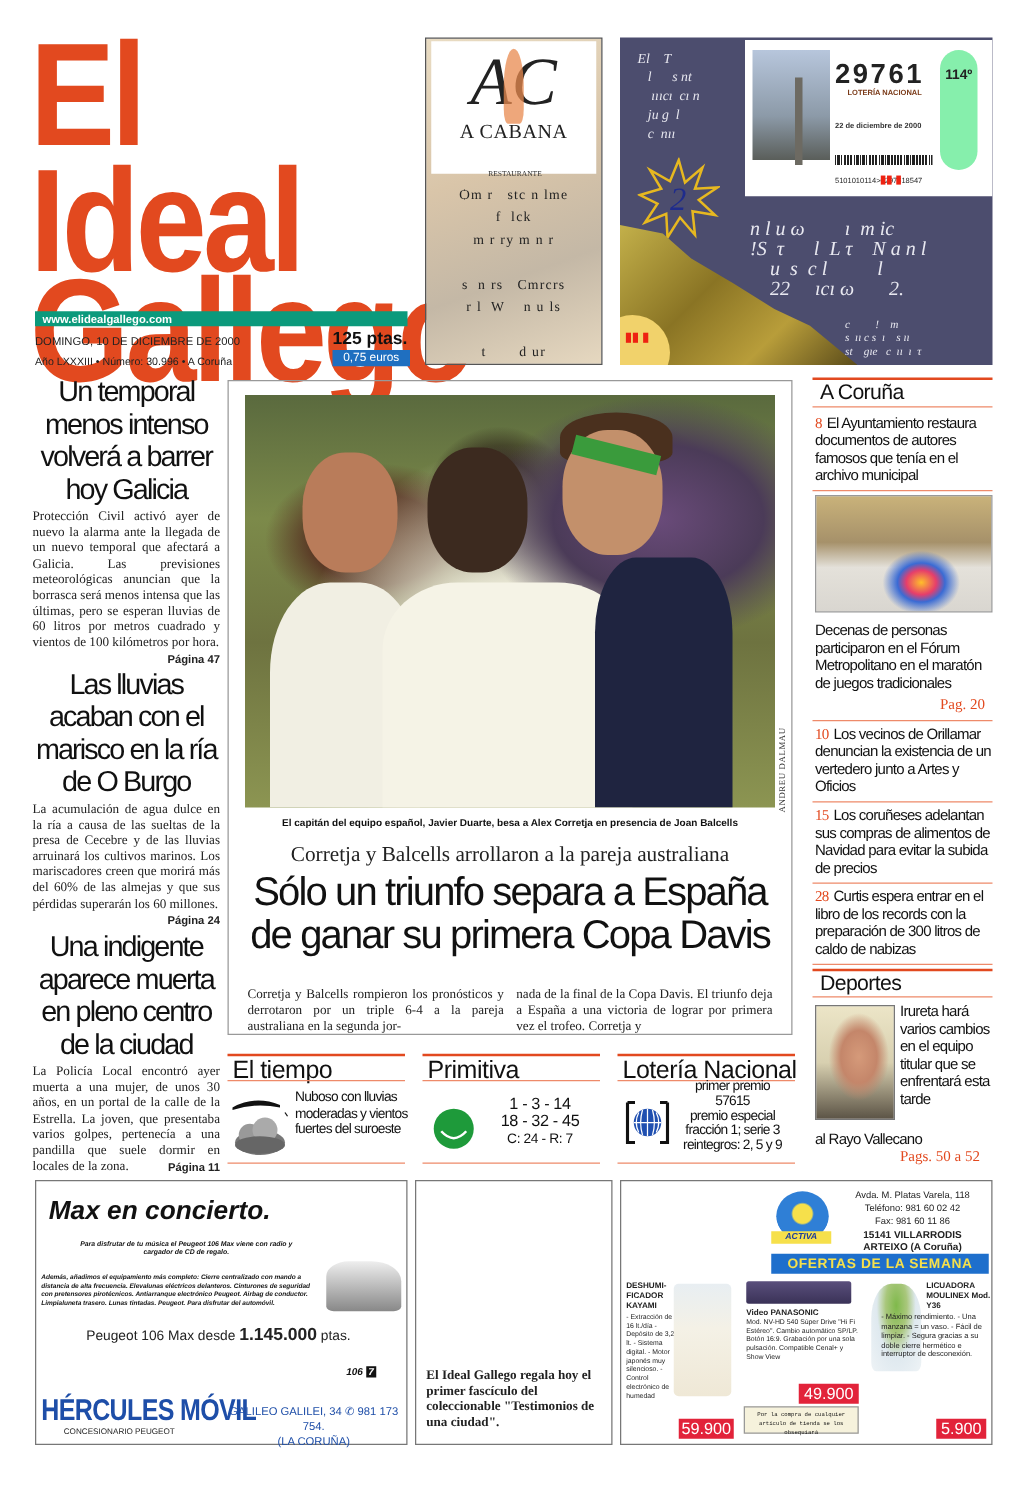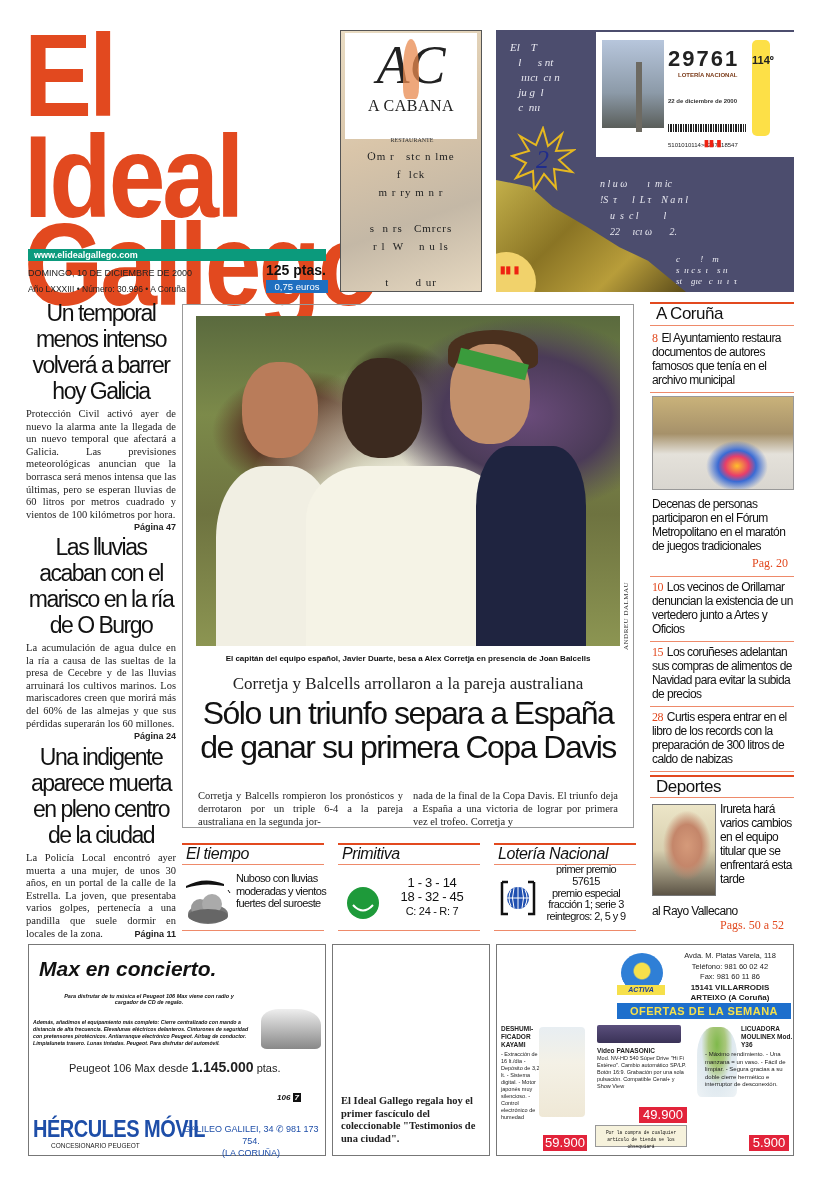--- a/index.html
+++ b/index.html
@@ -29,21 +29,21 @@
   
   .ad-lot { left: 496px; top: 30px; width: 298px; height: 262px; background: #4c4d6e; overflow: hidden; }
   .ad-lot .ticket { position: absolute; left: 100px; top: 2px; width: 198px; height: 125px; background: #fff; }
   .ad-lot .photo { position: absolute; left: 6px; top: 8px; width: 62px; height: 88px; background: linear-gradient(#b7c6dc,#8c9aa8 60%,#5a5e5a); }
   .ad-lot .tower { position: absolute; left: 34px; top: 22px; width: 6px; height: 70px; background: #6d6a62; }
   .ad-lot .tnum { position: absolute; left: 72px; top: 14px; font-size: 22px; font-weight: bold; color: #222; letter-spacing: 2px; }
   .ad-lot .tlabel { position: absolute; left: 82px; top: 40px; font-size: 6px; font-weight: bold; color: #7a3a18; }
   .ad-lot .tdate { position: absolute; left: 72px; top: 66px; font-size: 6px; font-weight: bold; color: #333; }
   .ad-lot .barcode { position: absolute; left: 72px; top: 92px; width: 78px; height: 8px; background: repeating-linear-gradient(90deg,#222 0 1px,#fff 1px 2px,#222 2px 4px,#fff 4px 5px); }
   .ad-lot .serial { position: absolute; left: 72px; top: 110px; font-size: 6px; color: #222; }
-  .ad-lot .stub { position: absolute; left: 156px; top: 8px; width: 18px; height: 96px; background: #fde047; border-radius: 5px; }
+  .ad-lot .stub { position: absolute; left: 156px; top: 8px; width: 30px; height: 96px; background: #86efac; border-radius: 15px; }
   .ad-lot .stub span { display: block; font-size: 11px; font-weight: bold; color: #222; text-align: center; margin-top: 14px; }
   .ad-lot .tred { position: absolute; left: 108px; top: 106px; color: #e21; font-size: 9px; font-weight: bold; }
   .ad-lot .star { position: absolute; left: 14px; top: 96px; width: 66px; height: 66px; }
   .ad-lot .gold { position: absolute; left: 0; top: 150px; width: 190px; height: 112px; background: linear-gradient(135deg,#c3b04a 0%,#8a7424 40%,#b89d3a 70%,#5a4b1a 100%); clip-path: polygon(0 0,18% 6%,30% 24%,48% 42%,65% 60%,80% 72%,100% 100%,0 100%); }
   .ad-lot .sun { position: absolute; left: -20px; top: 222px; width: 60px; height: 60px; border-radius: 50%; background: #f1d26b; }
   .ad-lot .bred { position: absolute; left: 4px; top: 234px; color: #e21; font-size: 10px; font-weight: bold; }
   .ad-lot .g { position: absolute; color: #e8e8f0; font-family: "Liberation Serif", serif; font-style: italic; font-size: 11px; line-height: 15px; white-space: pre; }
 
   
   .lhead { left: 26px; width: 150px; text-align: center; font-family: "Liberation Sans", sans-serif; font-size: 23px; line-height: 26px; letter-spacing: -1.5px; color: #111; }
@@ -72,21 +72,21 @@
   .rule { position: absolute; height: 2px; background: #e2491f; }
   .rule.thin { height: 1px; background: #ee8a6a; }
   .sec-title { position: absolute; font-family: "Liberation Sans", sans-serif; font-size: 17px; color: #111; letter-spacing: -0.5px; }
   .ritem { position: absolute; left: 652px; width: 142px; font-family: "Liberation Sans", sans-serif; font-size: 12px; line-height: 14px; letter-spacing: -0.6px; color: #111; }
   .ritem .num { font-family: "Liberation Serif", serif; color: #e2491f; font-size: 12px; margin-right: 4px; }
   .rpg { position: absolute; font-family: "Liberation Serif", serif; color: #e2491f; font-size: 12px; }
   .rphoto { position: absolute; left: 652px; top: 396px; width: 142px; height: 94px; border: 1px solid #999; background: radial-gradient(ellipse at 60% 75%,#ffbf2a 0,#e63e6b 10%,#3a6bd4 16%,transparent 26%), linear-gradient(180deg,#c9b27a 0%,#a6916a 40%,#e4e1da 62%,#d9d6d0 100%); }
   .dphoto { position: absolute; left: 652px; top: 804px; width: 64px; height: 92px; border: 1px solid #777; background: radial-gradient(ellipse at 55% 45%,#d59a7a 0,#c4866a 30%,transparent 50%), linear-gradient(180deg,#ece5c7 0%,#d8d0b0 50%,#5c5446 100%); }
 
   
-  .box-title { position: absolute; font-size: 16px; font-family: "Liberation Sans", sans-serif; letter-spacing: -0.4px; color: #111; font-style: italic; }
+  .box-title { position: absolute; font-size: 20px; font-family: "Liberation Sans", sans-serif; letter-spacing: -0.4px; color: #111; }
   .small-txt { position: absolute; font-family: "Liberation Sans", sans-serif; font-size: 11px; line-height: 12.5px; letter-spacing: -0.6px; color: #111; }
 
   
   .ad-peugeot { left: 28px; top: 944px; width: 298px; height: 212px; border: 1px solid #777; background: #fff; }
   .ad-peugeot .t { position: absolute; left: 10px; top: 12px; font-size: 21px; font-style: italic; font-weight: bold; color: #111; }
   .ad-peugeot .s1 { position: absolute; left: 30px; top: 48px; width: 180px; text-align: center; font-size: 5.5px; font-style: italic; font-weight: bold; }
   .ad-peugeot .s2 { position: absolute; left: 4px; top: 74px; width: 224px; font-size: 5.2px; font-style: italic; font-weight: bold; line-height: 7px; }
   .ad-peugeot .car { position: absolute; left: 232px; top: 64px; width: 60px; height: 40px; background: linear-gradient(180deg,#eee 0%,#bbb 50%,#888 100%); border-radius: 30% 40% 10% 10%; }
   .ad-peugeot .price { position: absolute; left: 40px; top: 114px; font-size: 11px; color: #222; }
   .ad-peugeot .price b { font-size: 14px; }
@@ -167,21 +167,21 @@
     <div class="serial">5101010114&gt;0297618547</div>
     <div class="stub">
         <span>114º</span>
       </div>
     <div class="tred">▮▮ ▮</div>
   </div>
   <svg class="star" viewBox="0 0 66 66">
     <polygon points="33,2 38,20 52,8 46,25 64,24 49,34 62,46 44,43 46,62 34,48 24,64 23,45 6,52 16,37 2,30 19,25 10,10 26,19" fill="none" stroke="#e6b820" stroke-width="2"></polygon>
     <text x="26" y="42" font-family="Liberation Serif, serif" font-style="italic" font-size="26" fill="#1f2c8c">2</text>
   </svg>
-  <div class="g" style="left:104px;top:146px;font-size:10px;line-height:16px;">n l u ω        ı  m ic
+  <div class="g" style="left:104px;top:146px;font-size:16px;line-height:16px;">n l u ω        ı  m ic
 !S  τ      l  L τ    N a n l
     u  s  c l          l
     22     ıcı ω       2.</div>
   <div class="gold"></div>
   <div class="sun"></div>
   <div class="bred">▮▮ ▮</div>
   <div class="g" style="left:180px;top:224px;font-size:9px;line-height:11px;">c         !    m
 s  ıı c s  ı    s ıı
 st    gıe   c  ıı  ı  τ</div>
 </div>

